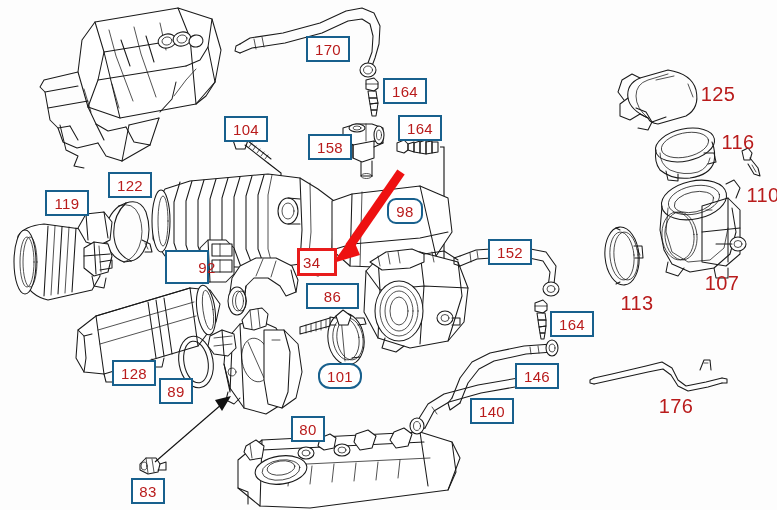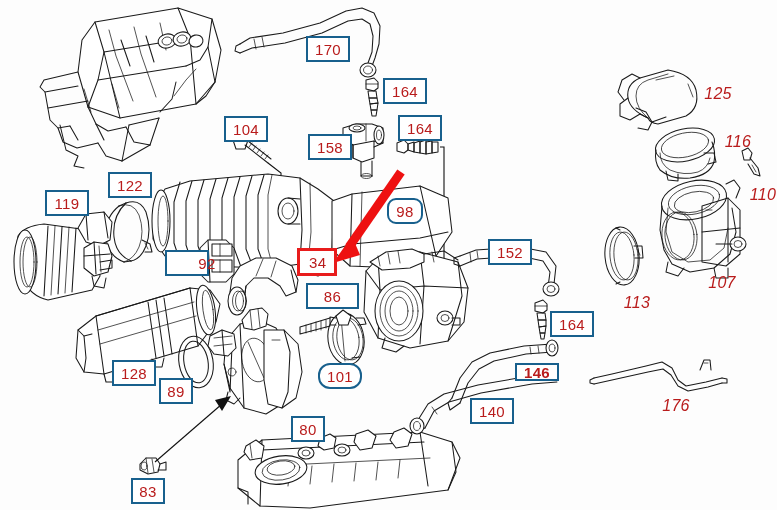--- a/index.html
+++ b/index.html
@@ -42,27 +42,26 @@
     justify-content: center;
     letter-spacing: 0.3px;
     pointer-events: auto;
     cursor: pointer;
   }
   .callout.highlight {
     border: 3px solid #e81c1c;
     background: #ffffff;
     overflow: hidden;
     justify-content: flex-start;
-    padding-left: 9px;
+    padding-left: 3px;
   }
   .callout.plain {
     border: none;
     background: transparent;
-    font-size: 16px;
-    font-style: italic;
+    font-size: 20px;
   }
   .stroke-art {
     fill: none;
     stroke: #1a1a1a;
     stroke-width: 1.05;
     stroke-linecap: round;
     stroke-linejoin: round;
   }
   .stroke-thin {
     fill: none;
@@ -546,29 +545,29 @@
       <div class="callout" style="left: 383px; top: 78px; width: 44px; height: 26px;">164</div>
       <div class="callout" style="left: 224px; top: 116px; width: 44px; height: 26px;">104</div>
       <div class="callout" style="left: 398px; top: 115px; width: 44px; height: 26px;">164</div>
       <div class="callout" style="left: 308px; top: 134px; width: 44px; height: 26px;">158</div>
       <div class="callout plain" style="left: 700px; top: 84px; width: 36px; height: 20px;">125</div>
       <div class="callout plain" style="left: 720px; top: 132px; width: 36px; height: 20px;">116</div>
       <div class="callout plain" style="left: 745px; top: 185px; width: 36px; height: 20px;">110</div>
       <div class="callout" style="left: 108px; top: 172px; width: 44px; height: 26px;">122</div>
       <div class="callout" style="left: 45px; top: 190px; width: 44px; height: 26px;">119</div>
       <div class="callout" style="left: 387px; top: 198px; width: 36px; height: 26px; border-radius: 9px;">98</div>
-      <div class="callout" style="left: 165px; top: 250px; width: 34px; height: 26px; padding-left: 40px;">92</div>
+      <div class="callout" style="left: 165px; top: 250px; width: 34px; height: 34px; padding-left: 40px;">92</div>
       <div class="callout highlight" style="left: 297px; top: 248px; width: 40px; height: 28px;">34</div>
       <div class="callout" style="left: 488px; top: 239px; width: 44px; height: 26px;">152</div>
       <div class="callout" style="left: 306px; top: 283px; width: 53px; height: 26px;">86</div>
       <div class="callout plain" style="left: 619px; top: 293px; width: 36px; height: 20px;">113</div>
       <div class="callout plain" style="left: 704px; top: 273px; width: 36px; height: 20px;">107</div>
       <div class="callout" style="left: 550px; top: 311px; width: 44px; height: 26px;">164</div>
       <div class="callout" style="left: 112px; top: 360px; width: 44px; height: 26px;">128</div>
       <div class="callout" style="left: 318px; top: 363px; width: 44px; height: 26px; border-radius: 12px;">101</div>
       <div class="callout" style="left: 159px; top: 378px; width: 34px; height: 26px; text-align: center;">89</div>
-      <div class="callout" style="left: 515px; top: 363px; width: 44px; height: 18px; font-weight: bold;">146</div>
+      <div class="callout" style="left: 515px; top: 363px; width: 44px; height: 26px;">146</div>
       <div class="callout" style="left: 470px; top: 398px; width: 44px; height: 26px;">140</div>
       <div class="callout" style="left: 291px; top: 416px; width: 34px; height: 26px;">80</div>
       <div class="callout plain" style="left: 658px; top: 396px; width: 36px; height: 20px;">176</div>
       <div class="callout" style="left: 131px; top: 478px; width: 34px; height: 26px;">83</div>
     </div>
 </div>
 
 </body></html>

